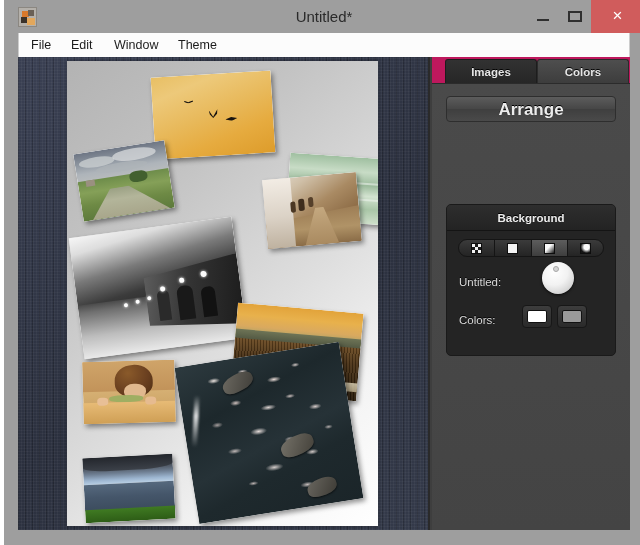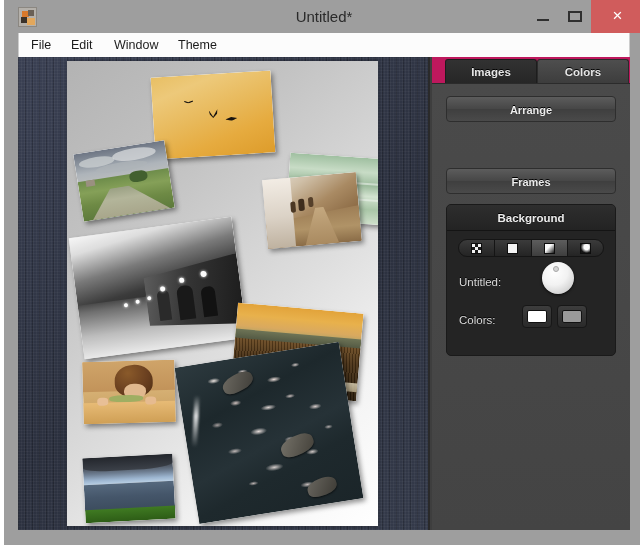--- a/index.html
+++ b/index.html
@@ -365,21 +365,21 @@
     box-sizing: border-box;
   }
 
   .big-btn {
     position: absolute;
     left: 14px;
     width: 170px;
     height: 26px;
     line-height: 26px;
     text-align: center;
-    font-size: 11px;
+    font-size: 17px;
     font-weight: bold;
     color: #ececec;
     text-shadow: 0 -1px 0 #000;
     background: linear-gradient(180deg,#5c5c5c 0%,#474747 48%,#3f3f3f 52%,#4a4a4a 100%);
     border: 1px solid #2e2e2e;
     border-radius: 4px;
     box-sizing: border-box;
     cursor: default;
     font-family: "Liberation Sans", sans-serif;
   }
@@ -689,21 +689,20 @@
     <div id="panel">
 
       <div id="tabbar">
         <div class="tab inactive" id="tab-images">Images</div>
         <div class="tab active" id="tab-theme">Colors</div>
       </div>
 
       <div id="panel-body">
 
         <div class="big-btn" id="btn-arrange">Arrange</div>
-        <div class="big-btn" id="btn-frames">Frames</div>
 
         <div id="bg-section">
           <div id="bg-title">Background</div>
 
           <div id="seg-group">
             <div class="seg">
               <span class="sw sw-checker"></span>
             </div>
             <div class="seg">
               <span class="sw sw-solid"></span>

